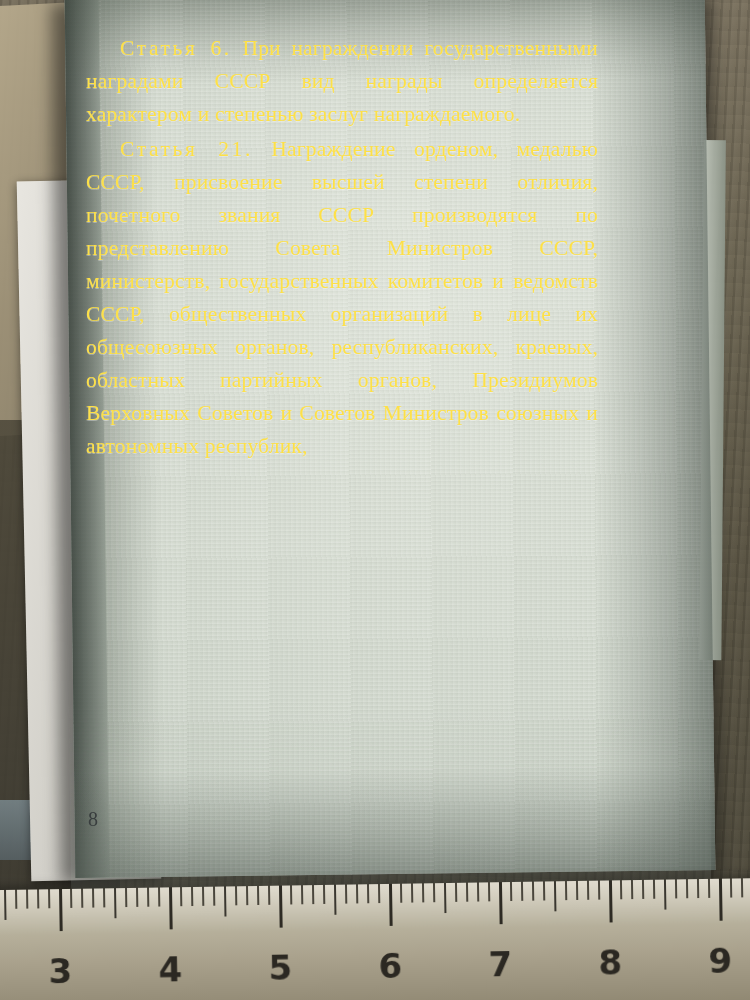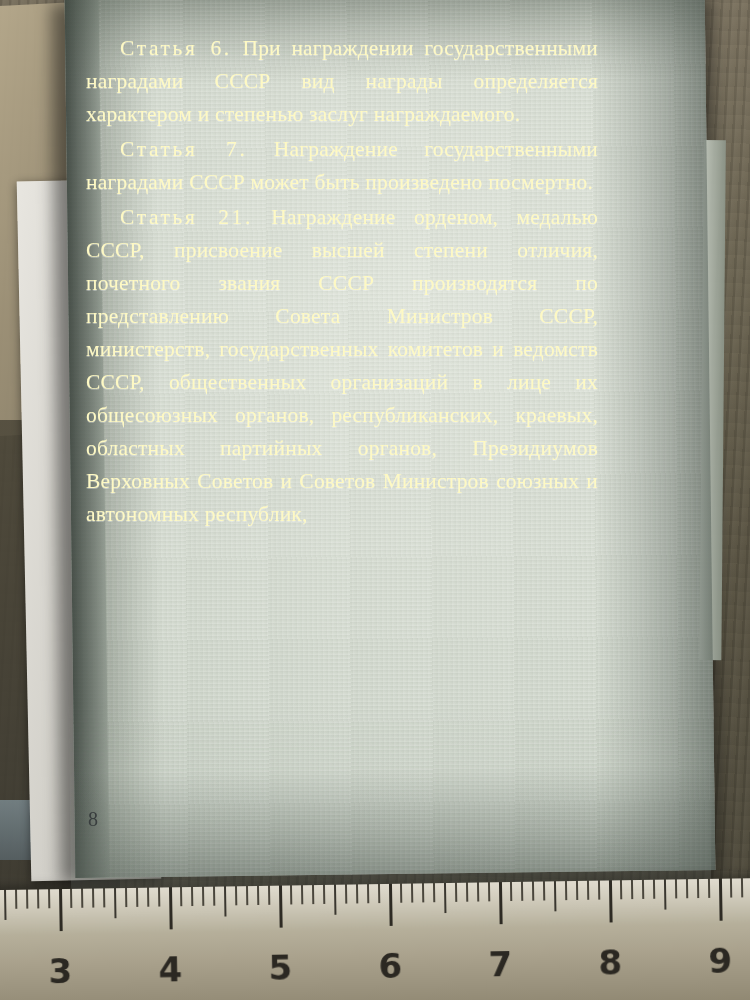--- a/index.html
+++ b/index.html
@@ -115,21 +115,21 @@
     background: linear-gradient(90deg, #c9d0c5, #8e978b);
     transform: rotate(1.2deg);
     opacity: .9;
   }
 
   
   .text-block {
     position: absolute;
     left: 86px; top: 32px;
     width: 512px;
-    color: #fef9c3;
+    color: #fde047;
     font-size: 21.5px;
     line-height: 33px;
     letter-spacing: .2px;
     text-align: justify;
     text-shadow: 0 1px 0 rgba(255,255,255,.35);
   }
   .para { margin: 0 0 2px 0; text-indent: 34px; }
   .art { letter-spacing: 2.6px; }
   .page-num {
     position: absolute;
@@ -206,21 +206,20 @@
 
   <div class="page">
     <div class="page-texture"></div>
     <div class="gutter"></div>
     <div class="edge-right"></div>
     <div class="page-vignette"></div>
   </div>
 
   <div class="text-block">
     <p class="para"><span class="art">Статья 6.</span><span> При награждении государственными наградами СССР вид награды определяется характером и степенью заслуг награждаемого.</span></p>
-    <p class="para"><span class="art">Статья 7.</span><span> Награждение государственными наградами СССР может быть произведено посмертно.</span></p>
     <p class="para"><span class="art">Статья 21.</span><span> Награждение орденом, медалью СССР, присвоение высшей степени отличия, почетного звания СССР производятся по представлению Совета Министров СССР, министерств, государственных комитетов и ведомств СССР, общественных организаций в лице их общесоюзных органов, республиканских, краевых, областных партийных органов, Президиумов Верховных Советов и Советов Министров союзных и автономных республик,</span></p>
   </div>
 
   <div class="page-num">8</div>
 
   <div class="page-blur-bottom"></div>
 
   <div class="ruler">
     <div class="ruler-sheen"></div>
     <div id="ruler-ticks">

